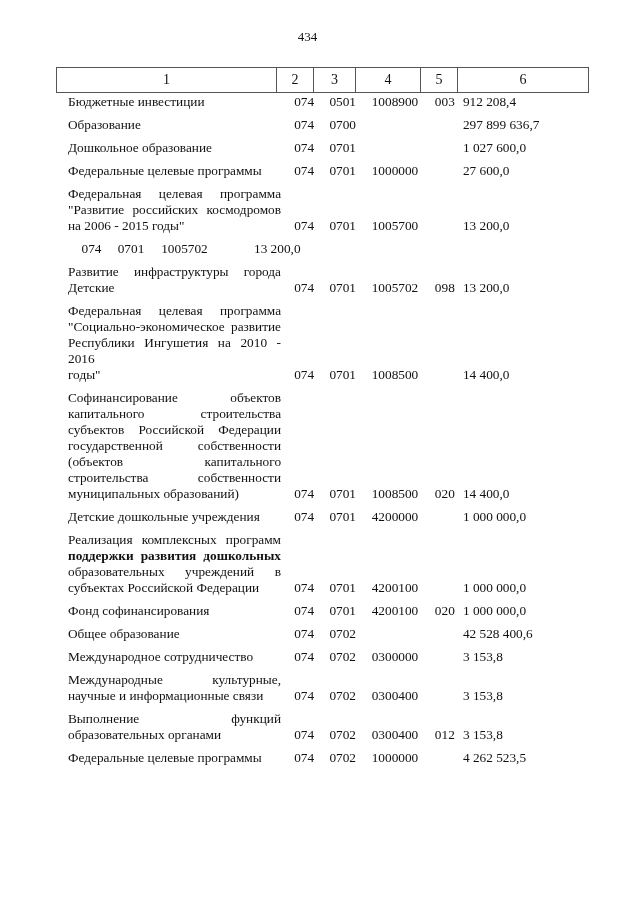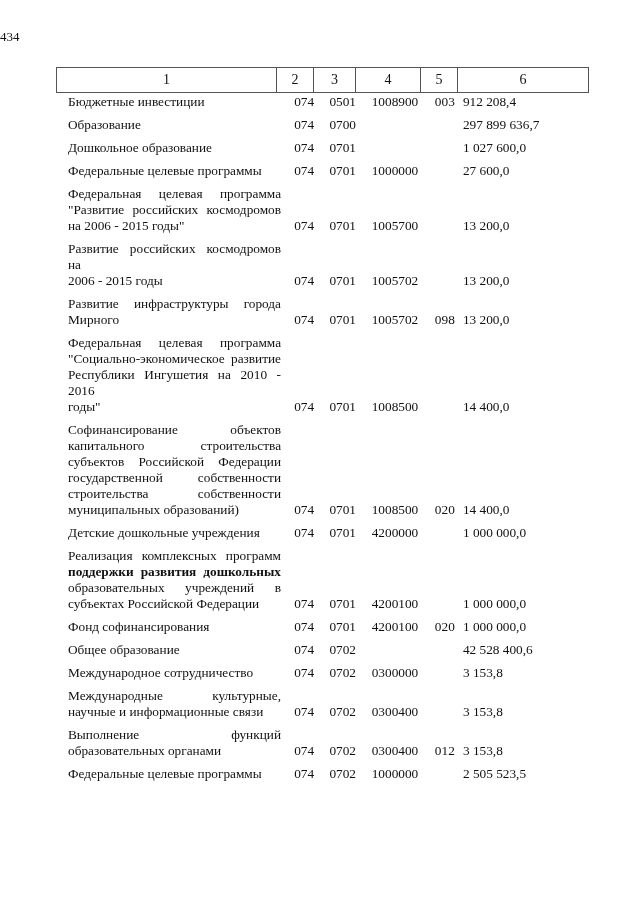--- a/index.html
+++ b/index.html
@@ -1,18 +1,18 @@
 <!DOCTYPE html>
 <html><head>
 <meta charset="utf-8">
 <style>
   html, body { margin: 0; padding: 0; background: #ffffff; }
   body { width: 640px; height: 905px; position: relative; overflow: hidden;
          font-family: "Liberation Serif", serif; color: #111; font-size: 13.3px; }
-  .page-num { position: absolute; top: 29px; left: 0; width: 567px; font-size: 13px; }
+  .page-num { position: absolute; top: 29px; left: 0; width: 567px; text-align: center; font-size: 13px; padding-left: 24px; }
   table.hdr { position: absolute; top: 67px; left: 56px; border-collapse: collapse; }
   table.hdr td { border: 1px solid #555; height: 24px; text-align: center; padding: 0; font-size: 14px; }
   .rows { position: absolute; top: 94px; left: 56px; width: 532px; }
   .row { display: flex; align-items: flex-end; margin-bottom: 7px; line-height: 16px; margin-left: 12px; }
   .c1 { width: 218px; text-align: justify; text-align-last: left; }
   .c2 { width: 37px; text-align: center; margin-left: 5px; }
   .c3 { width: 42px; text-align: center; }
   .c4 { width: 65px; text-align: center; }
   .c5 { width: 37px; text-align: center; }
   .c6 { width: 128px; text-align: left; }
@@ -83,34 +83,30 @@
         <span class="line" style="text-align-last: justify;">"Развитие российских космодромов</span>
         <span class="line">на 2006 - 2015 годы"</span>
       </div>
       <div class="c2">074</div>
       <div class="c3">0701</div>
       <div class="c4">1005700</div>
       <div class="c5"></div>
       <div class="c6">13 200,0</div>
     </div>
     <div class="row">
-      <div class="c1">
-        <span class="line" style="text-align-last: justify;">Развитие российских космодромов на</span>
-        <span class="line">2006 - 2015 годы</span>
-      </div>
       <div class="c2">074</div>
       <div class="c3">0701</div>
       <div class="c4">1005702</div>
       <div class="c5"></div>
       <div class="c6">13 200,0</div>
     </div>
     <div class="row">
       <div class="c1">
         <span class="line" style="text-align-last: justify;">Развитие инфраструктуры города</span>
-        <span class="line">Мирного</span>
+        <span class="line">Детские</span>
       </div>
       <div class="c2">074</div>
       <div class="c3">0701</div>
       <div class="c4">1005702</div>
       <div class="c5">098</div>
       <div class="c6">13 200,0</div>
     </div>
     <div class="row">
       <div class="c1">
         <span class="line" style="text-align-last: justify;">Федеральная целевая программа</span>
@@ -123,20 +119,21 @@
       <div class="c4">1008500</div>
       <div class="c5"></div>
       <div class="c6">14 400,0</div>
     </div>
     <div class="row">
       <div class="c1">
         <span class="line" style="text-align-last: justify;">Софинансирование объектов</span>
         <span class="line" style="text-align-last: justify;">капитального строительства</span>
         <span class="line" style="text-align-last: justify;">субъектов Российской Федерации</span>
         <span class="line" style="text-align-last: justify;">государственной собственности</span>
+        <span class="line" style="text-align-last: justify;">(объектов капитального</span>
         <span class="line" style="text-align-last: justify;">строительства собственности</span>
         <span class="line">муниципальных образований)</span>
       </div>
       <div class="c2">074</div>
       <div class="c3">0701</div>
       <div class="c4">1008500</div>
       <div class="c5">020</div>
       <div class="c6">14 400,0</div>
     </div>
     <div class="row">
@@ -215,15 +212,15 @@
       <div class="c6">3 153,8</div>
     </div>
     <div class="row">
       <div class="c1">
         <span class="line">Федеральные целевые программы</span>
       </div>
       <div class="c2">074</div>
       <div class="c3">0702</div>
       <div class="c4">1000000</div>
       <div class="c5"></div>
-      <div class="c6">2 505 523,5</div>
+      <div class="c6">4 262 523,5</div>
     </div>
   </div>
 
 </body></html>

